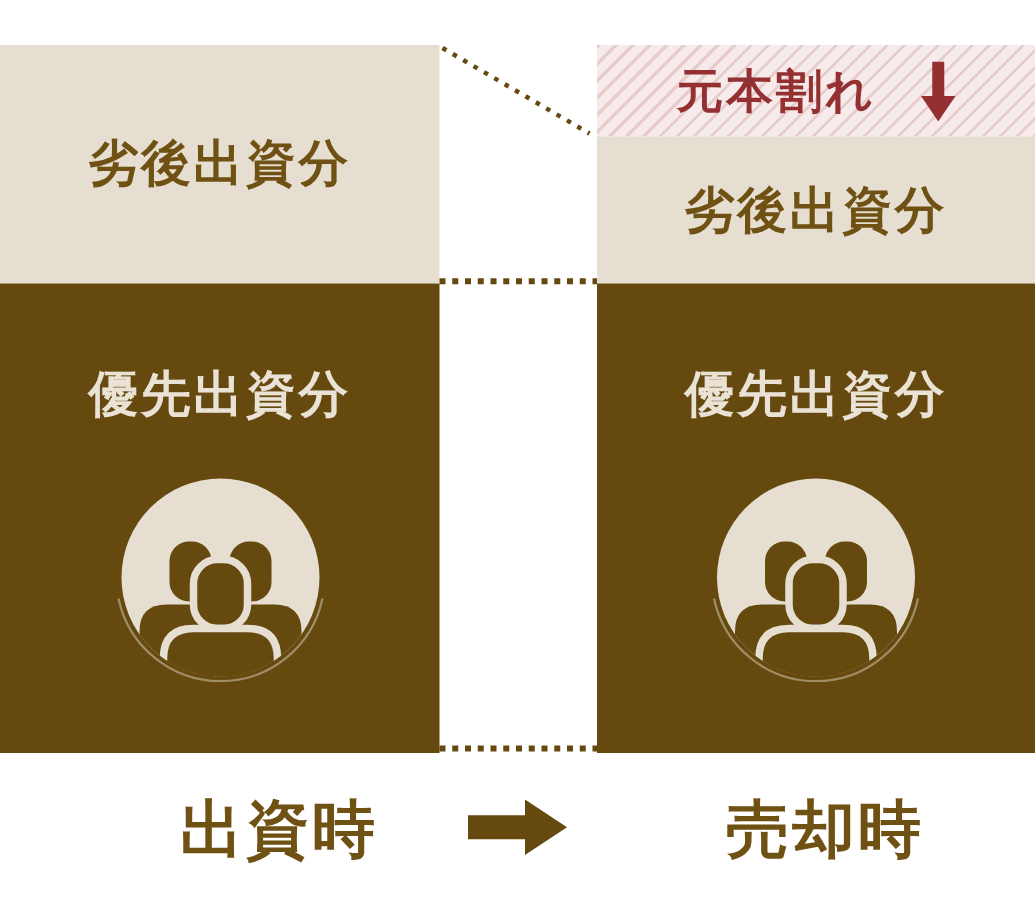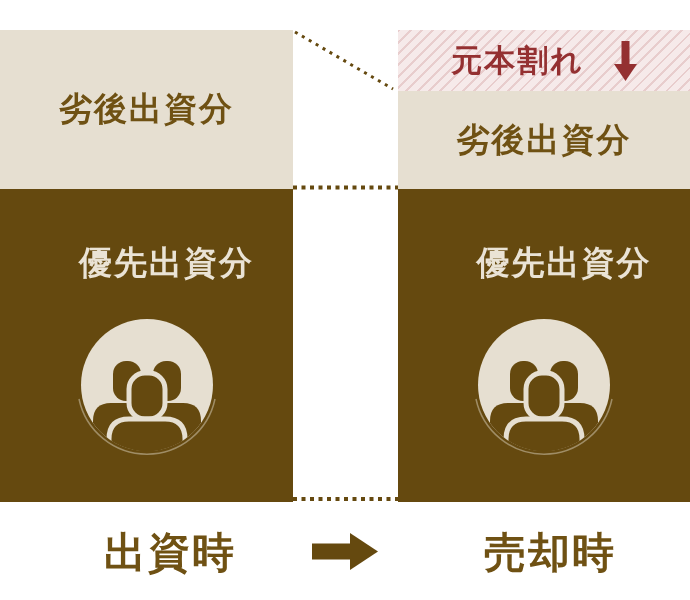--- a/index.html
+++ b/index.html
@@ -61,21 +61,20 @@
     color: #943031;
     white-space: nowrap;
   }
   .sec-brown .sec-label {
     position: absolute;
     top: 52px;
     left: 0;
     width: 100%;
     text-align: center;
     line-height: 44px;
-    padding-left: 20px;
   }
   .people-icon {
     position: absolute;
     top: 126px;
     left: 50%;
     margin-left: -70px;
     width: 140px;
     height: 140px;
   }
   .connectors {
@@ -91,21 +90,21 @@
     top: 531px;
     width: 300px;
     text-align: center;
     font-size: 42px;
     font-weight: bold;
     letter-spacing: 2px;
     color: #6f5113;
     line-height: 44px;
     white-space: nowrap;
   }
-  .caption-left  { left: 0; padding-left: 20px; }
+  .caption-left  { left: 16px; padding-left: 20px; }
   .caption-right { left: 400px; }
   .transition-arrow {
     position: absolute;
     left: 312px;
     top: 533px;
     width: 66px;
     height: 37px;
   }
   .loss-arrow {
     width: 23px;

